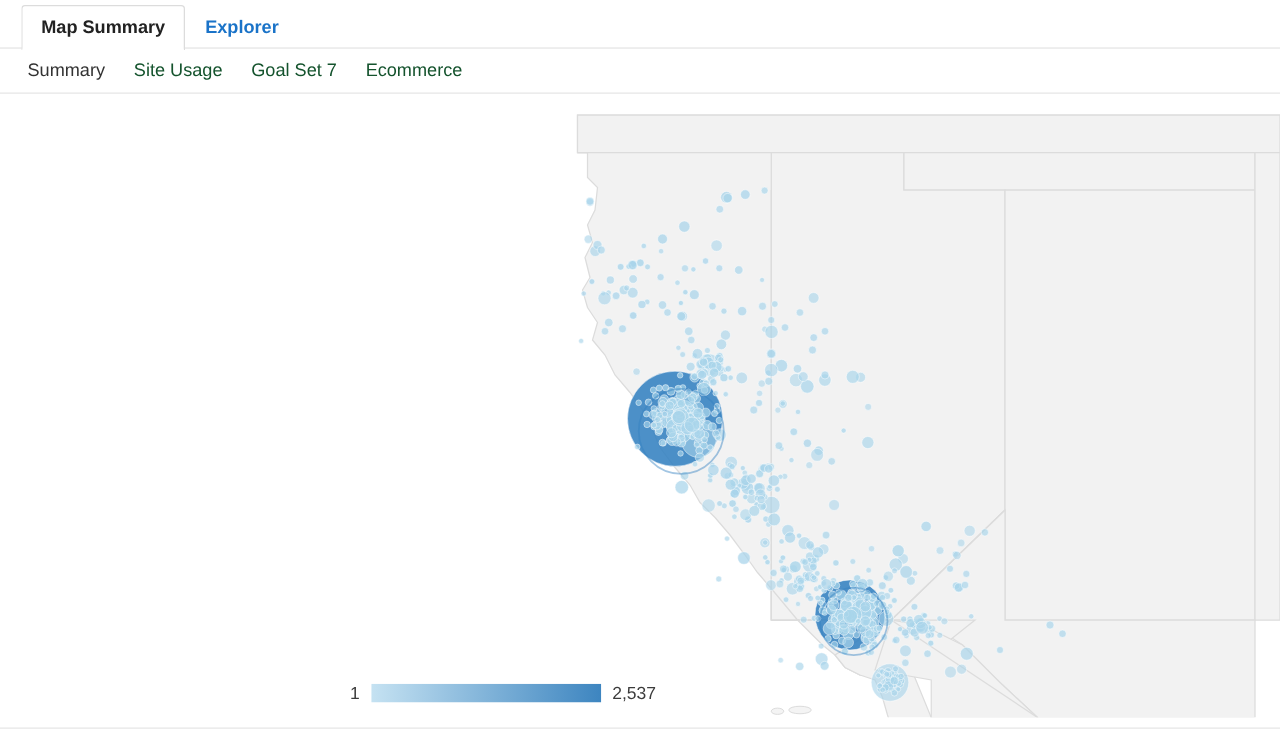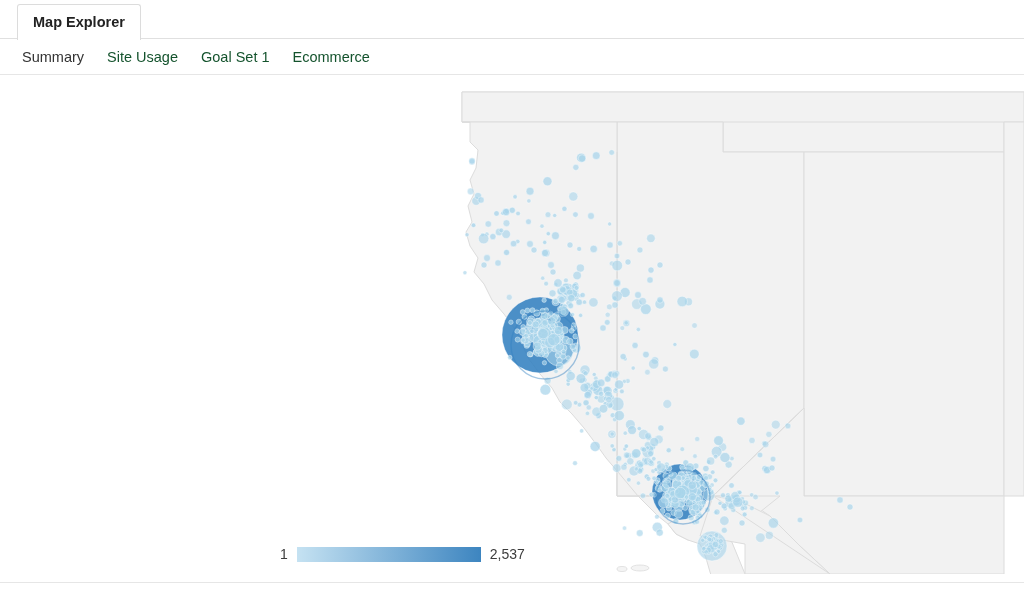--- a/index.html
+++ b/index.html
@@ -156,35 +156,38 @@
     height: 1px;
     background: #e6e6e6;
   }
 </style>
 </head>
 <body>
 
 <div id="tab-strip">
   <div id="tab-strip-inner">
     <div class="tab active">
-      <span>Map Explorer</span>
+      <span>Map Summary</span>
+    </div>
+    <div class="tab link">
+      <span>Explorer</span>
     </div>
   </div>
 </div>
 
 <div id="sub-nav">
   <div id="sub-nav-inner">
     <div class="subnav-item active">
       <span>Summary</span>
     </div>
     <div class="subnav-item link">
       <span>Site Usage</span>
     </div>
     <div class="subnav-item link">
-      <span>Goal Set 1</span>
+      <span>Goal Set 7</span>
     </div>
     <div class="subnav-item link">
       <span>Ecommerce</span>
     </div>
   </div>
 </div>
 
 <div id="metric-select">
   <span id="metric-select-label">Users</span>
   <span class="caret-down"></span>

